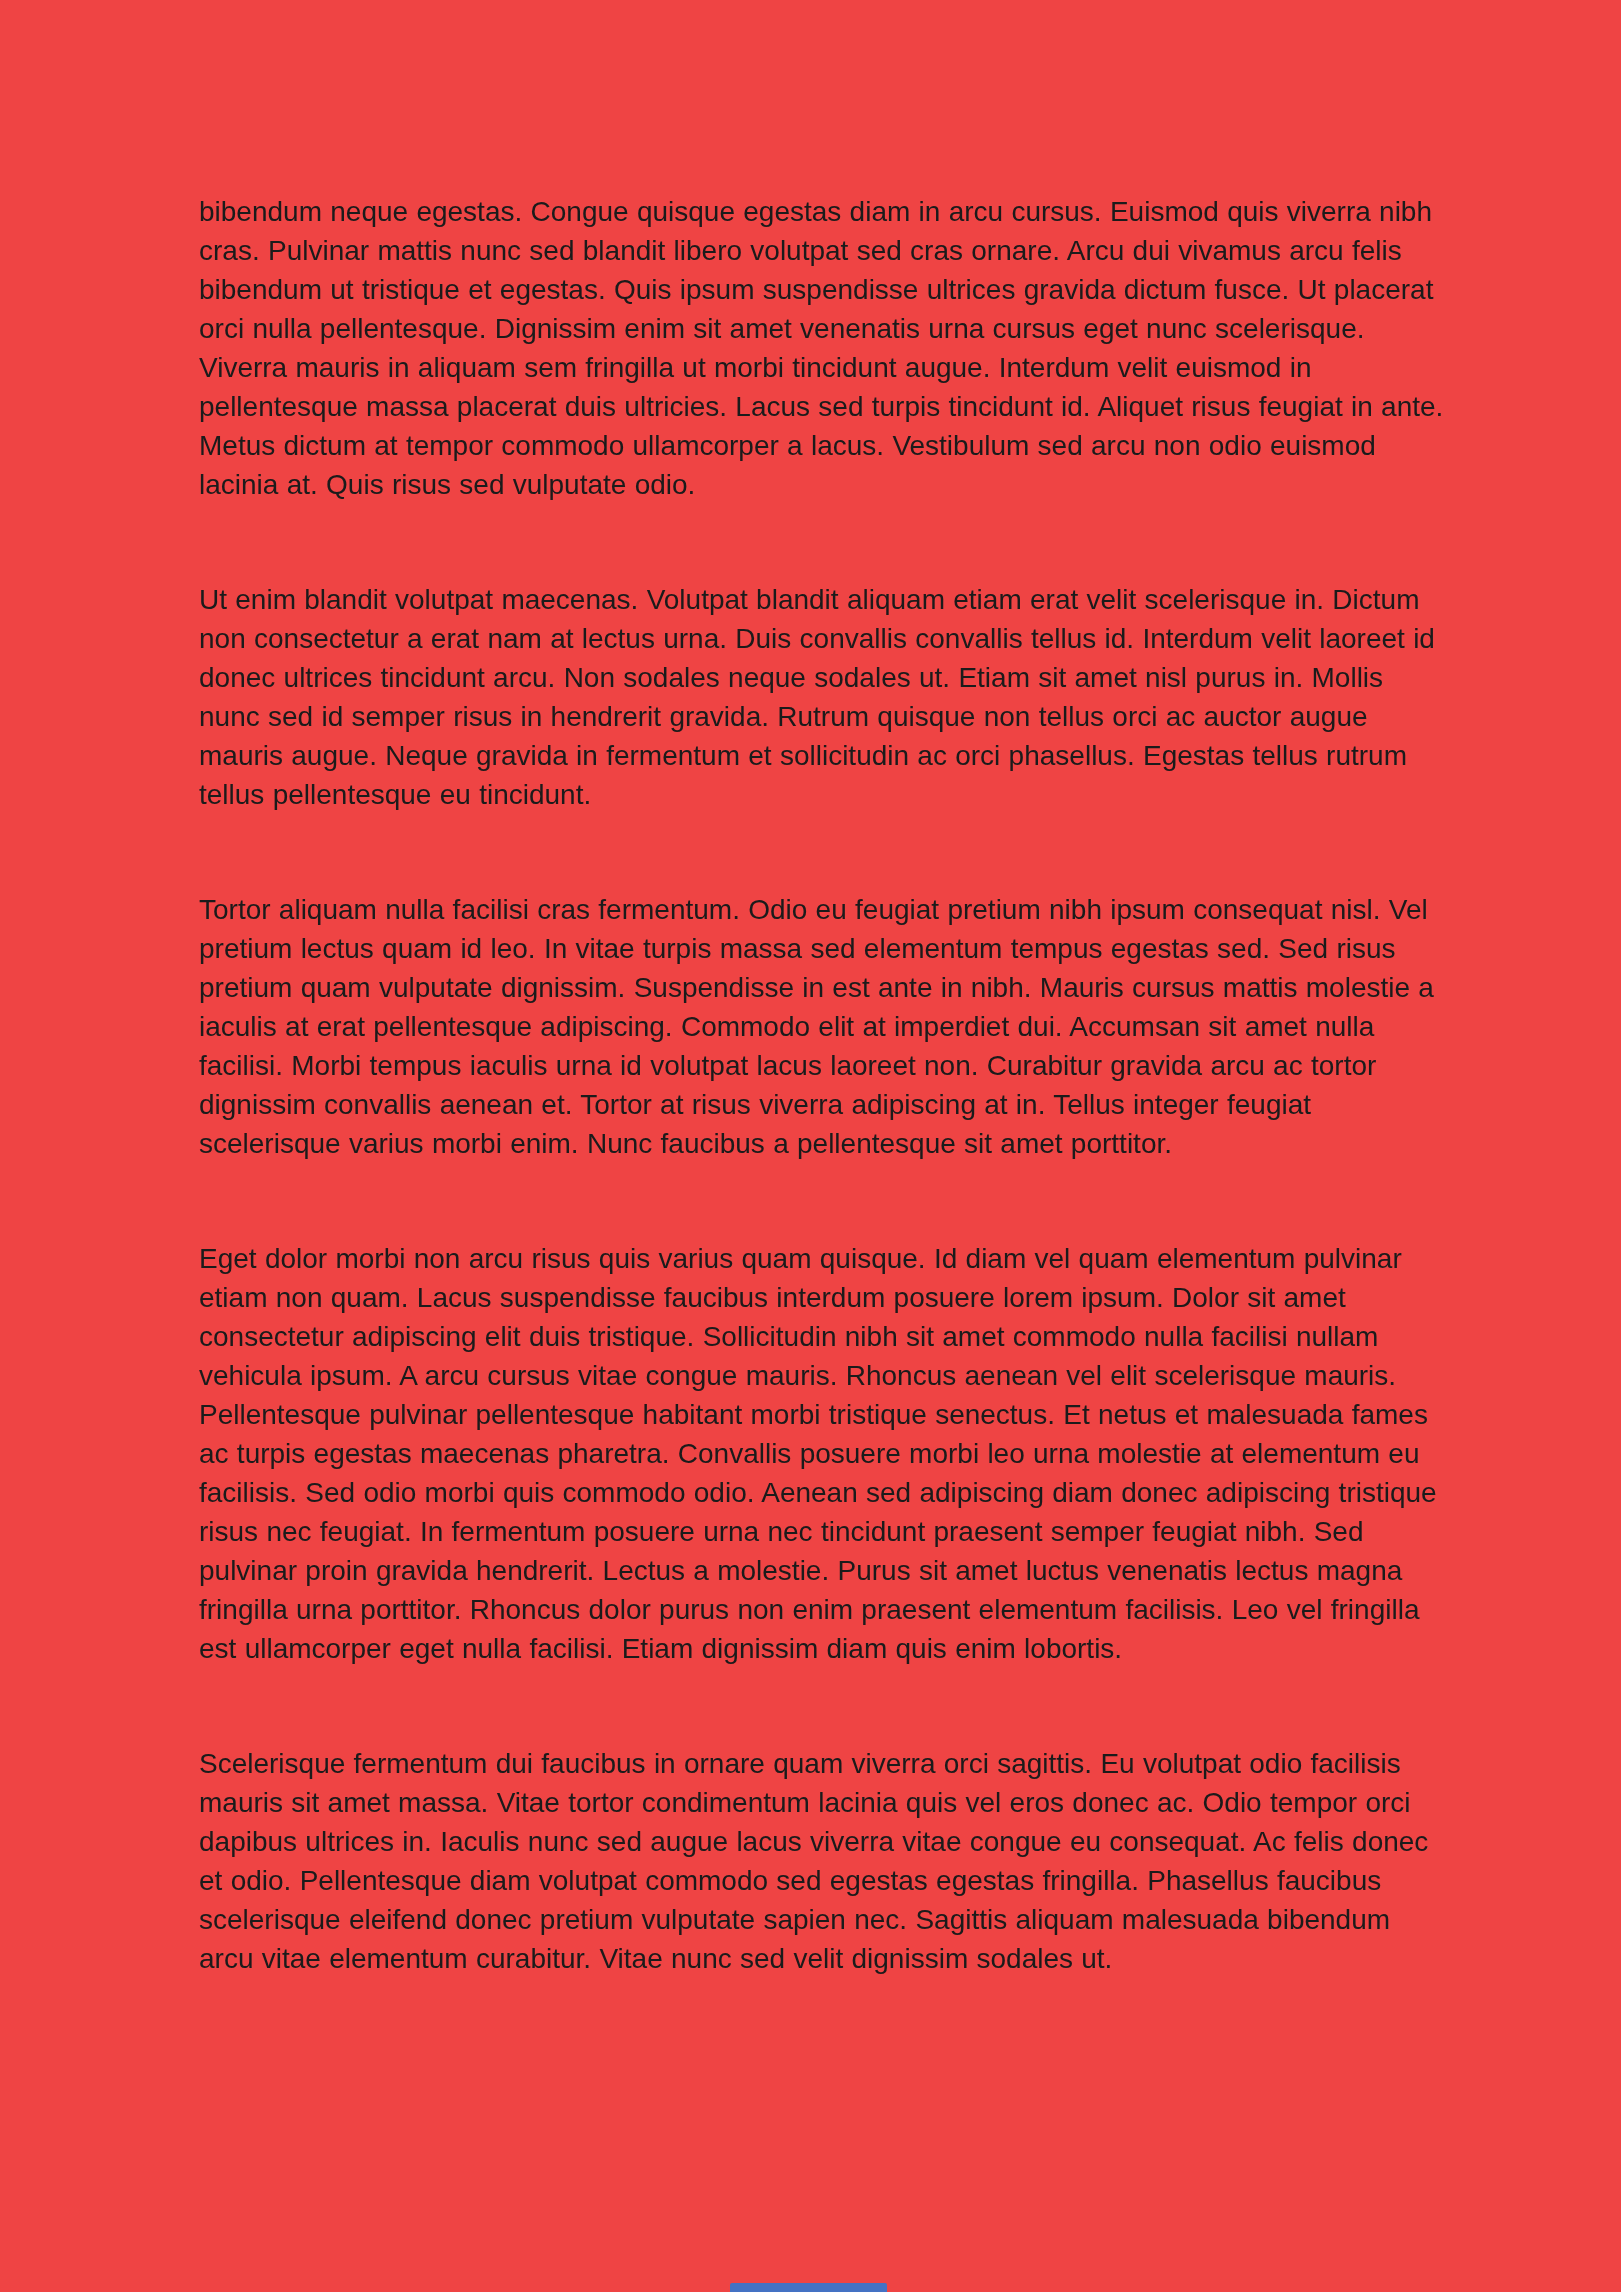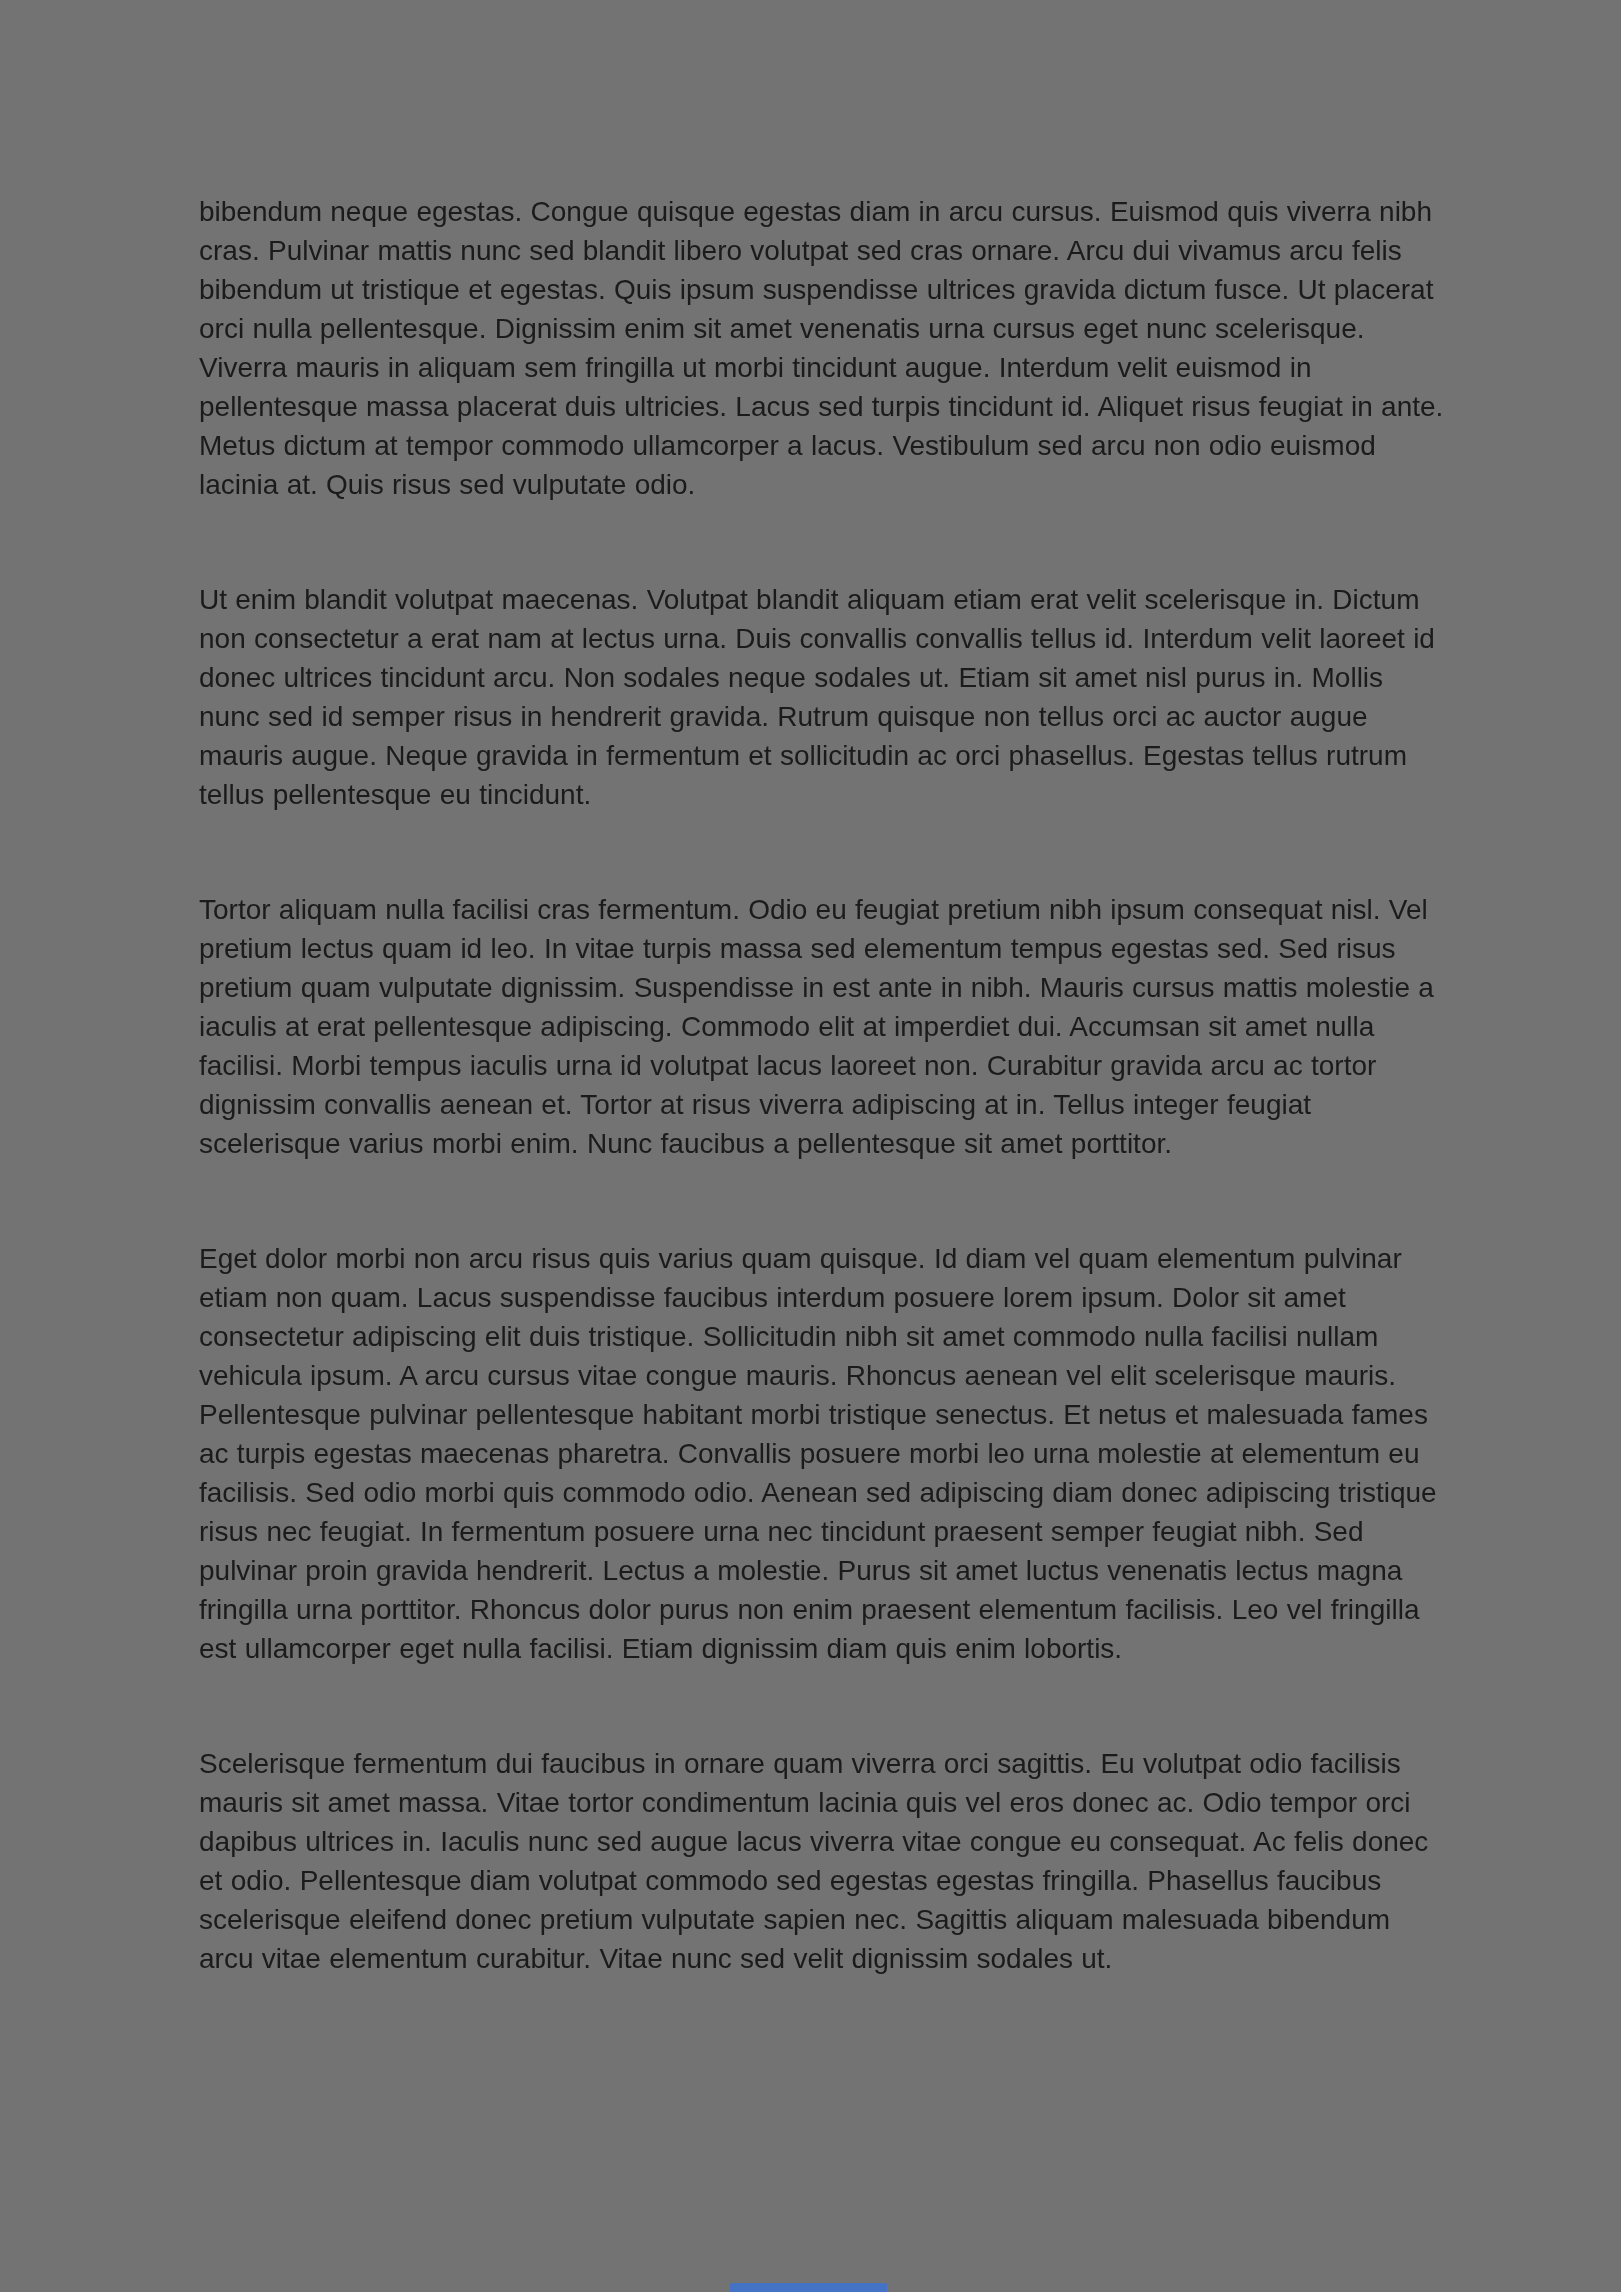--- a/index.html
+++ b/index.html
@@ -35,21 +35,21 @@
     left: 730px;
     bottom: 0;
     width: 157px;
     height: 9.8px;
     border-radius: 2px 2px 0 0;
   }
 </style>
 </head>
 <body>
 
-<div class="page" style="background: #737373;">
+<div class="page" style="background: #ef4444;">
   <div class="text-block" style="color: rgb(27, 27, 27);">
     <p>bibendum neque egestas. Congue quisque egestas diam in arcu cursus. Euismod quis viverra nibh cras. Pulvinar mattis nunc sed blandit libero volutpat sed cras ornare. Arcu dui vivamus arcu felis bibendum ut tristique et egestas. Quis ipsum suspendisse ultrices gravida dictum fusce. Ut placerat orci nulla pellentesque. Dignissim enim sit amet venenatis urna cursus eget nunc scelerisque. Viverra mauris in aliquam sem fringilla ut morbi tincidunt augue. Interdum velit euismod in pellentesque massa placerat duis ultricies. Lacus sed turpis tincidunt id. Aliquet risus feugiat in ante. Metus dictum at tempor commodo ullamcorper a lacus. Vestibulum sed arcu non odio euismod lacinia at. Quis risus sed vulputate odio.</p>
     <p>Ut enim blandit volutpat maecenas. Volutpat blandit aliquam etiam erat velit scelerisque in. Dictum non consectetur a erat nam at lectus urna. Duis convallis convallis tellus id. Interdum velit laoreet id donec ultrices tincidunt arcu. Non sodales neque sodales ut. Etiam sit amet nisl purus in. Mollis nunc sed id semper risus in hendrerit gravida. Rutrum quisque non tellus orci ac auctor augue mauris augue. Neque gravida in fermentum et sollicitudin ac orci phasellus. Egestas tellus rutrum tellus pellentesque eu tincidunt.</p>
     <p>Tortor aliquam nulla facilisi cras fermentum. Odio eu feugiat pretium nibh ipsum consequat nisl. Vel pretium lectus quam id leo. In vitae turpis massa sed elementum tempus egestas sed. Sed risus pretium quam vulputate dignissim. Suspendisse in est ante in nibh. Mauris cursus mattis molestie a iaculis at erat pellentesque adipiscing. Commodo elit at imperdiet dui. Accumsan sit amet nulla facilisi. Morbi tempus iaculis urna id volutpat lacus laoreet non. Curabitur gravida arcu ac tortor dignissim convallis aenean et. Tortor at risus viverra adipiscing at in. Tellus integer feugiat scelerisque varius morbi enim. Nunc faucibus a pellentesque sit amet porttitor.</p>
     <p>Eget dolor morbi non arcu risus quis varius quam quisque. Id diam vel quam elementum pulvinar etiam non quam. Lacus suspendisse faucibus interdum posuere lorem ipsum. Dolor sit amet consectetur adipiscing elit duis tristique. Sollicitudin nibh sit amet commodo nulla facilisi nullam vehicula ipsum. A arcu cursus vitae congue mauris. Rhoncus aenean vel elit scelerisque mauris. Pellentesque pulvinar pellentesque habitant morbi tristique senectus. Et netus et malesuada fames ac turpis egestas maecenas pharetra. Convallis posuere morbi leo urna molestie at elementum eu facilisis. Sed odio morbi quis commodo odio. Aenean sed adipiscing diam donec adipiscing tristique risus nec feugiat. In fermentum posuere urna nec tincidunt praesent semper feugiat nibh. Sed pulvinar proin gravida hendrerit. Lectus a molestie. Purus sit amet luctus venenatis lectus magna fringilla urna porttitor. Rhoncus dolor purus non enim praesent elementum facilisis. Leo vel fringilla est ullamcorper eget nulla facilisi. Etiam dignissim diam quis enim lobortis.</p>
     <p>Scelerisque fermentum dui faucibus in ornare quam viverra orci sagittis. Eu volutpat odio facilisis mauris sit amet massa. Vitae tortor condimentum lacinia quis vel eros donec ac. Odio tempor orci dapibus ultrices in. Iaculis nunc sed augue lacus viverra vitae congue eu consequat. Ac felis donec et odio. Pellentesque diam volutpat commodo sed egestas egestas fringilla. Phasellus faucibus scelerisque eleifend donec pretium vulputate sapien nec. Sagittis aliquam malesuada bibendum arcu vitae elementum curabitur. Vitae nunc sed velit dignissim sodales ut.</p>
   </div>
   <div class="next-page-sliver" style="background: rgb(68, 114, 196);"></div>
 </div>
 

